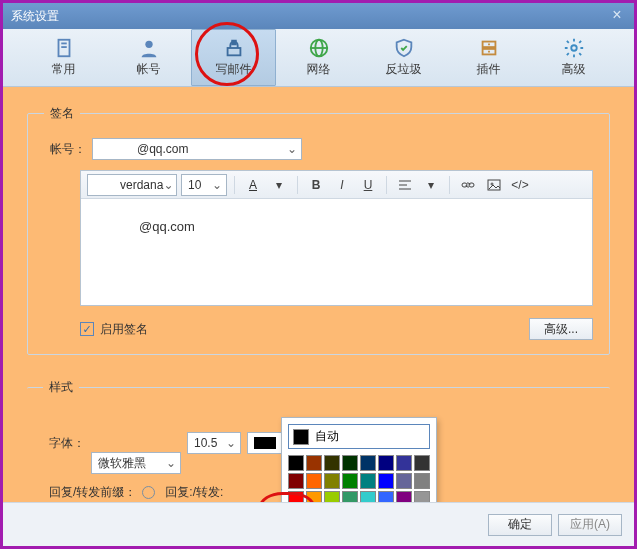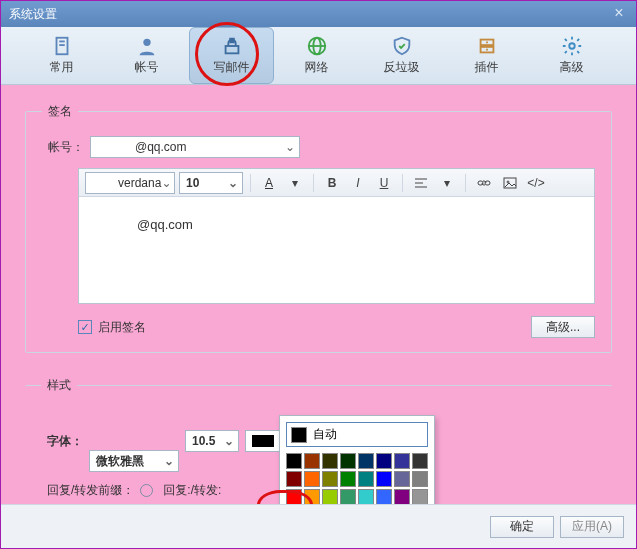--- a/index.html
+++ b/index.html
@@ -8,22 +8,22 @@
     font-family: "Microsoft YaHei", Arial, sans-serif;
     font-size: 12px;
     background: #dcdcdc;
     width: 637px;
     height: 549px;
     overflow: hidden;
   }
   .window {
     width: 637px;
     height: 549px;
-    background: #f9a8d4;
-    border: 1px solid #a21caf;
+    background: #fdba74;
+    border: 3px solid #a21caf;
     display: flex;
     flex-direction: column;
   }
   .titlebar {
     height: 26px;
     background: linear-gradient(to bottom, #6f9bd0, #5b86bb);
     color: #fff;
     display: flex;
     align-items: center;
     padding-left: 8px;
@@ -56,21 +56,21 @@
     align-items: center;
     justify-content: center;
     gap: 2px;
     color: #3c3c3c;
     cursor: pointer;
     position: relative;
   }
   .tool-item.active {
     background: linear-gradient(to bottom, #c6dbf0, #b3cbe2);
     border: 1px solid #8fb0d0;
-    border-radius: 6px;
+    border-radius: 1px;
   }
   .tool-item svg { width: 22px; height: 22px; }
   .tool-item .label { font-size: 12px; }
   .body-area {
     flex: 1;
     padding: 18px 24px 12px 24px;
     position: relative;
     overflow: hidden;
   }
   fieldset.group {
@@ -303,21 +303,21 @@
           <span class="dd-arrow">⌄</span>
         </div>
       </div>
 
       <div class="editor-wrap">
         <div class="editor-toolbar">
           <div class="select-box" style="width:90px;padding-left:32px;">
             <span>verdana</span>
             <span class="dd-arrow">⌄</span>
           </div>
-          <div class="select-box" style="width:64px;font-weight:bold;">
+          <div class="select-box" style="width:46px;">
             <span>10</span>
             <span class="dd-arrow">⌄</span>
           </div>
           <span class="tb-sep"></span>
           <span class="tb-btn underline-a">A</span>
           <span class="tb-btn">▾</span>
           <span class="tb-sep"></span>
           <span class="tb-btn bold">B</span>
           <span class="tb-btn italic">I</span>
           <span class="tb-btn ul">U</span>
@@ -354,21 +354,21 @@
         <span class="chk">✓</span>
         <span class="lbl">启用签名</span>
         <div style="flex:1"></div>
         <div class="btn">高级...</div>
       </div>
     </fieldset>
 
     <fieldset class="group" style="border-bottom:none;border-left:none;border-right:none;padding-bottom:40px;">
       <legend>样式</legend>
 
-      <div class="row" style="margin-left:6px;font-weight:bold;">
+      <div class="row" style="margin-left:6px;">
         <span class="lbl">字体：</span>
         <div class="select-box" style="width:90px;margin-top:40px;">
           <span>微软雅黑</span>
           <span class="dd-arrow">⌄</span>
         </div>
         <div class="select-box" style="width:54px;">
           <span>10.5</span>
           <span class="dd-arrow">⌄</span>
         </div>
         <div class="select-box" style="width:50px;">

